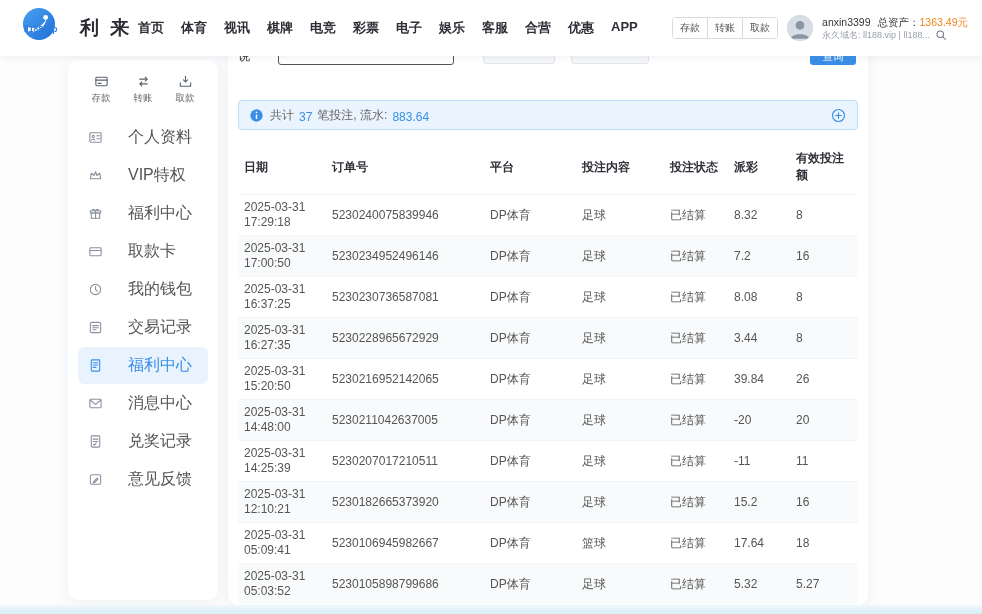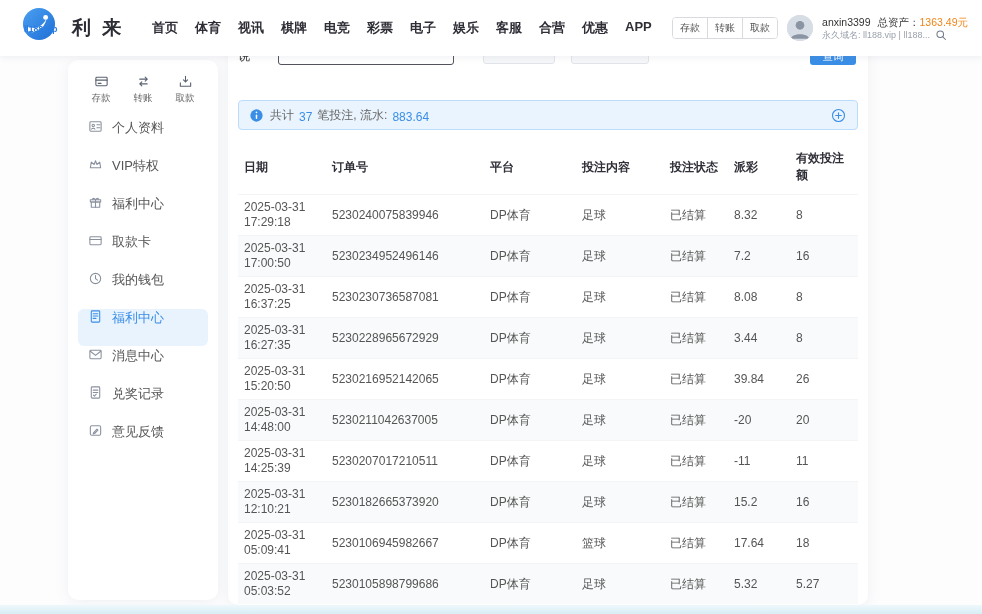--- a/index.html
+++ b/index.html
@@ -4,23 +4,23 @@
 <style>
   *{margin:0;padding:0;box-sizing:border-box}
   html,body{width:982px;height:614px;overflow:hidden;background:#fdfdfe;color:#333;
     font-family:"Liberation Sans","DejaVu Sans",sans-serif}
 
   
   .header{position:absolute;top:0;left:0;width:982px;height:56px;background:#fff;z-index:20;
     display:flex;align-items:center;padding:0 14px 0 22px;box-shadow:0 2px 6px rgba(120,130,150,.10);white-space:nowrap}
   .logo{position:relative;width:102px;height:48px;flex:0 0 auto;cursor:pointer}
   .logo-mark{position:absolute;left:0;top:3px;width:34px;height:34px}
-  .logo-title{position:absolute;left:50px;top:11px;font-size:19px;font-weight:bold;color:#2c2c34;letter-spacing:3px}
+  .logo-title{position:absolute;left:58px;top:11px;font-size:19px;font-weight:bold;color:#2c2c34;letter-spacing:3px}
   .logo-domain{position:absolute;left:2px;top:20px;font-size:8.5px;font-weight:bold;color:#2a7de1}
-  .nav{display:flex;gap:17px;margin-left:28px;flex:0 0 auto}
+  .nav{display:flex;gap:17px;margin-left:14px;flex:0 0 auto}
   .nav-item{font-size:13px;font-weight:600;color:#2e2e36;cursor:pointer}
   .header-right{margin-left:auto;display:flex;align-items:center;gap:9px}
   .quick-group{display:flex;border:1px solid #d8dade;border-radius:4px;overflow:hidden}
   .quick-btn{font-size:10px;padding:3px 7px;color:#555;background:#fff;border:none;border-left:1px solid #d8dade;cursor:pointer;font-family:inherit}
   .quick-btn:first-child{border-left:none}
   .avatar{width:26px;height:26px;border-radius:50%;background:#d7dde5;overflow:hidden;flex:0 0 auto;cursor:pointer}
   .avatar svg{width:26px;height:26px;display:block}
   .user-block{display:flex;flex-direction:column;line-height:1.35}
   .user-line1{font-size:10.5px;color:#333;display:flex;gap:7px;align-items:flex-start}
   .assets-value{color:#f08519}
@@ -28,22 +28,22 @@
   .search-icon{cursor:pointer;display:flex}
   .search-icon svg{width:12px;height:12px}
 
   
   .sidebar{position:absolute;left:68px;top:60px;width:150px;height:540px;background:#fff;z-index:5;
     border-radius:10px;box-shadow:0 2px 14px rgba(130,140,160,.12);padding:12px 10px}
   .shortcuts{display:flex;justify-content:space-around;padding:2px 2px 12px}
   .shortcut{display:flex;flex-direction:column;align-items:center;gap:3px;cursor:pointer;color:#5a6270}
   .sc-label{font-size:9.5px;color:#666}
   .menu{display:flex;flex-direction:column;gap:1px;margin-top:2px}
-  .menu-item{display:flex;gap:9px;height:37px;padding:0 10px;border-radius:6px;
-    font-size:13px;color:#555;cursor:pointer}
+  .menu-item{display:flex;align-items:center;gap:25px;height:37px;padding:0 10px;border-radius:6px;
+    font-size:16px;color:#555;cursor:pointer}
   .menu-item .mi-icon{display:flex;color:#8a919e}
   .menu-item.active{background:#e8f3fe;color:#3a8ee6}
   .menu-item.active .mi-icon{color:#3a8ee6}
   .icon-box svg{width:15px;height:15px;display:block;fill:none;stroke:currentColor;stroke-width:1.15;
     stroke-linecap:round;stroke-linejoin:round}
 
   
   .main{position:absolute;left:228px;top:40px;width:640px;height:565px;background:#fff;z-index:4;
     border-radius:10px;box-shadow:0 2px 14px rgba(130,140,160,.12);padding:0 10px;overflow:hidden}
   .filter-row{margin-top:7px;height:18px;display:flex;align-items:center}
@@ -325,20 +325,29 @@
         <span class="mi-label">取款卡</span>
       </div>
       <div class="menu-item">
         <span class="mi-icon icon-box">
           <svg viewBox="0 0 16 16">
             <circle cx="8" cy="8" r="5.5"></circle>
             <path d="M8 4.8v3.4l2.1 1.6"></path>
           </svg>
         </span>
         <span class="mi-label">我的钱包</span>
+      </div>
+      <div class="menu-item">
+        <span class="mi-icon icon-box">
+          <svg viewBox="0 0 16 16">
+            <rect x="2.5" y="2.5" width="11" height="11" rx="1.5"></rect>
+            <path d="M5 6h6M5 8.2h6M5 10.4h3.5"></path>
+          </svg>
+        </span>
+        <span class="mi-label">交易记录</span>
       </div>
       <div class="menu-item active">
         <span class="mi-icon icon-box">
           <svg viewBox="0 0 16 16">
             <rect x="3.5" y="2" width="9" height="12" rx="1"></rect>
             <path d="M5.5 5h5M5.5 7.5h5M5.5 10h3"></path>
           </svg>
         </span>
         <span class="mi-label">福利中心</span>
       </div>

